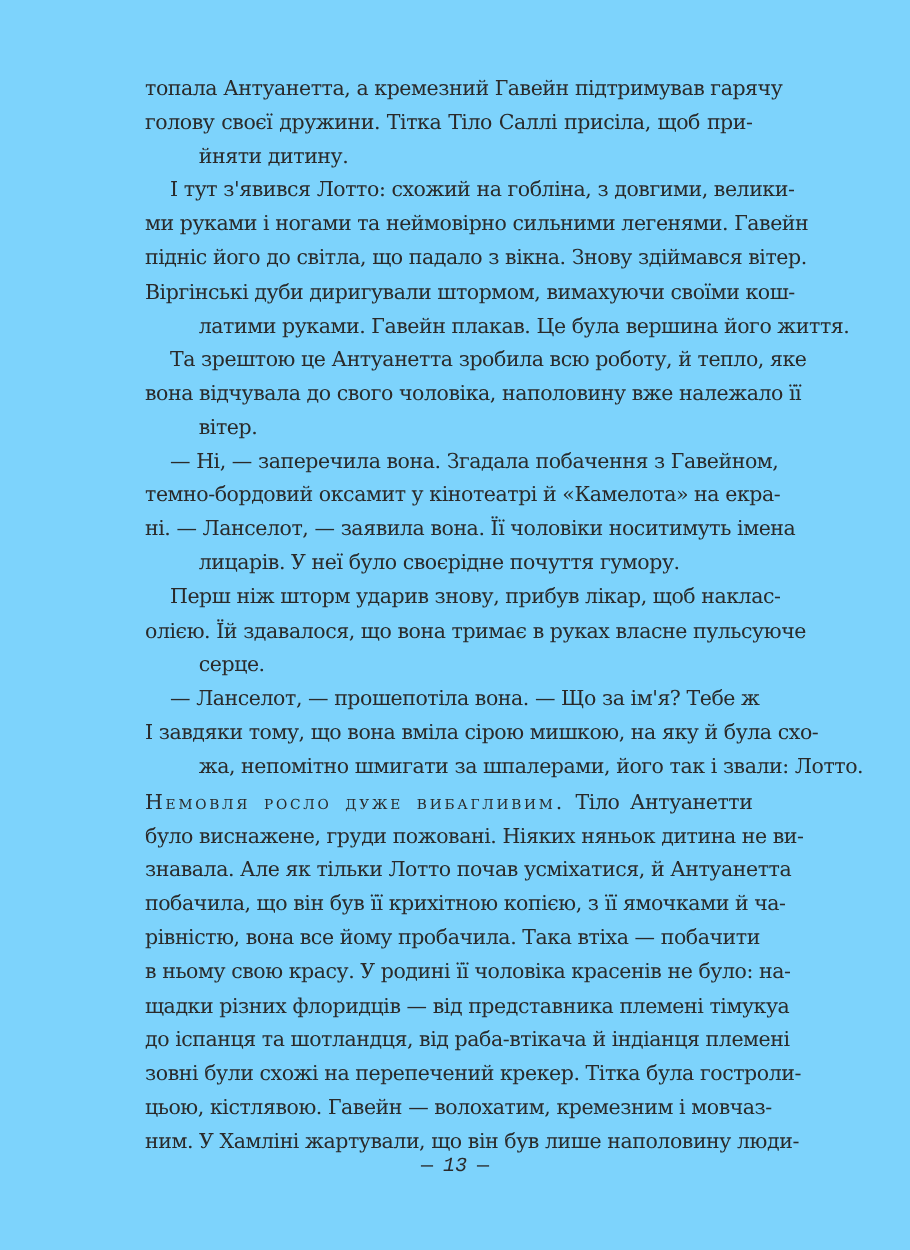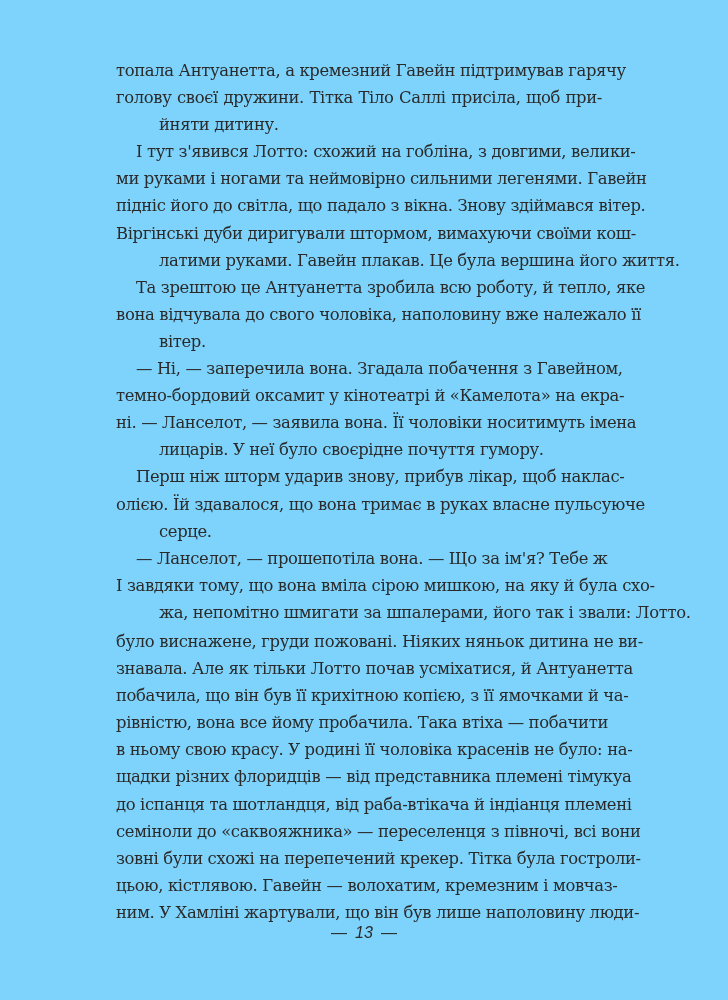--- a/index.html
+++ b/index.html
@@ -49,21 +49,21 @@
     .smallcaps {
       font-variant: small-caps;
       letter-spacing: 2.2px;
     }
     .folio {
       position: absolute;
       top: 924px;
       left: 0;
       width: 728px;
       text-align: center;
-      font-family: Liberation Sans, sans-serif;
+      font-family: Liberation Mono, monospace;
       font-size: 16px;
       color: #2a2a2a;
     }
     .folio .num {
       font-style: italic;
       margin: 0 8px;
     }
   </style>
 </head>
 <body>
@@ -88,28 +88,28 @@
     <span class="line last">лицарів. У неї було своєрідне почуття гумору.</span>
     <span class="line indent">Перш ніж шторм ударив знову, прибув лікар, щоб наклас-</span>
     <span class="line">олією. Їй здавалося, що вона тримає в руках власне пульсуюче</span>
     <span class="line last">серце.</span>
     <span class="line indent">— Ланселот, — прошепотіла вона. — Що за ім'я? Тебе ж</span>
     <span class="line">І завдяки тому, що вона вміла сірою мишкою, на яку й була схо-</span>
     <span class="line last">жа, непомітно шмигати за шпалерами, його так і звали: Лотто.</span>
   </div>
 
   <div class="text-block block-2">
+    <span class="line"><span class="smallcaps">Немовля росло дуже вибагливим.</span><span> Тіло Антуанетти</span></span>
     <span class="line">було виснажене, груди пожовані. Ніяких няньок дитина не ви-</span>
     <span class="line">знавала. Але як тільки Лотто почав усміхатися, й Антуанетта</span>
     <span class="line">побачила, що він був її крихітною копією, з її ямочками й ча-</span>
     <span class="line">рівністю, вона все йому пробачила. Така втіха — побачити</span>
     <span class="line">в ньому свою красу. У родині її чоловіка красенів не було: на-</span>
     <span class="line">щадки різних флоридців — від представника племені тімукуа</span>
     <span class="line">до іспанця та шотландця, від раба-втікача й індіанця племені</span>
-    <span class="line">семіноли до «саквояжника» — переселенця з півночі, всі вони</span>
     <span class="line">зовні були схожі на перепечений крекер. Тітка була гостроли-</span>
     <span class="line">цьою, кістлявою. Гавейн — волохатим, кремезним і мовчаз-</span>
     <span class="line">ним. У Хамліні жартували, що він був лише наполовину люди-</span>
   </div>
 
   <div class="folio">
     <span>—</span><span class="num">13</span><span>—</span>
   </div>
 
 </div>

